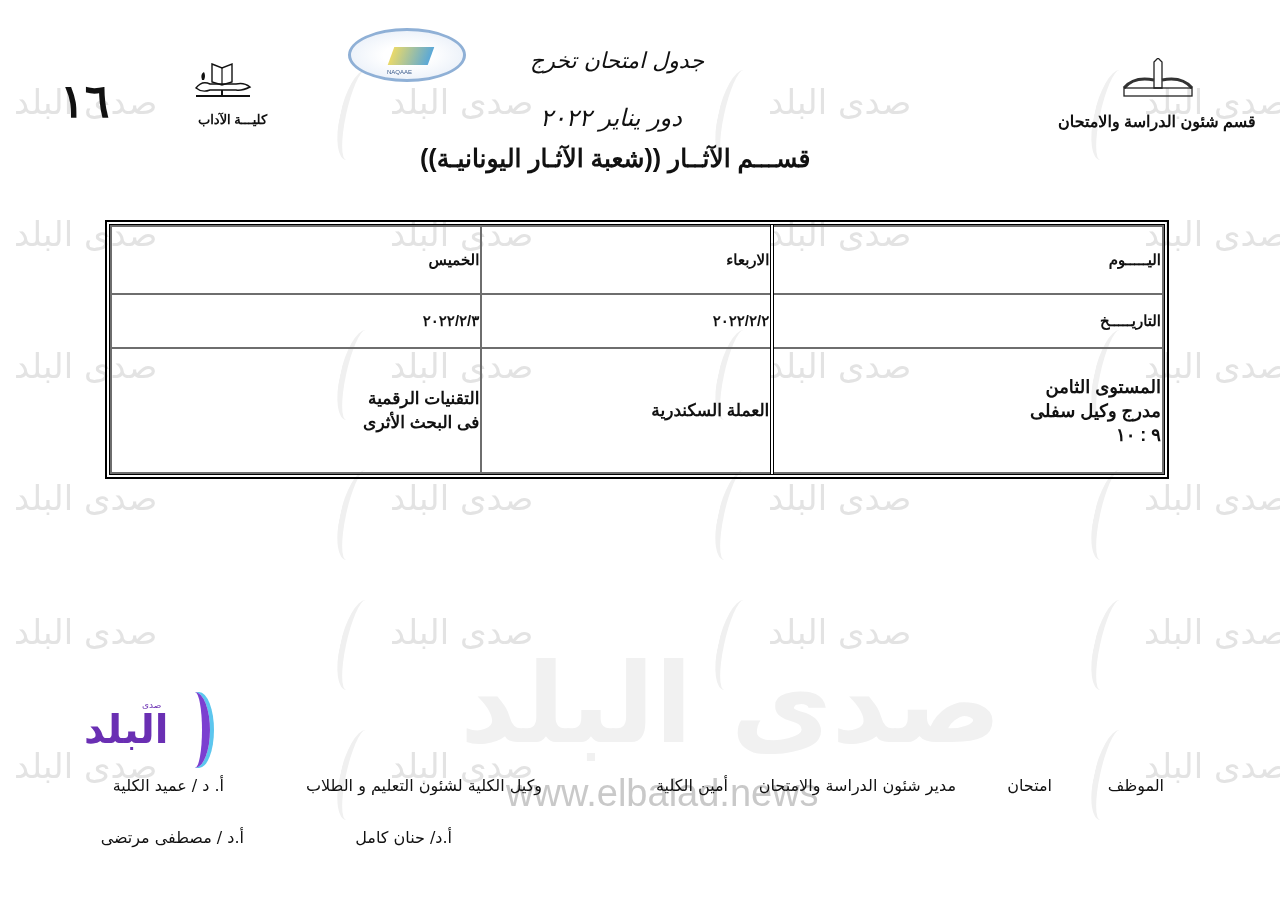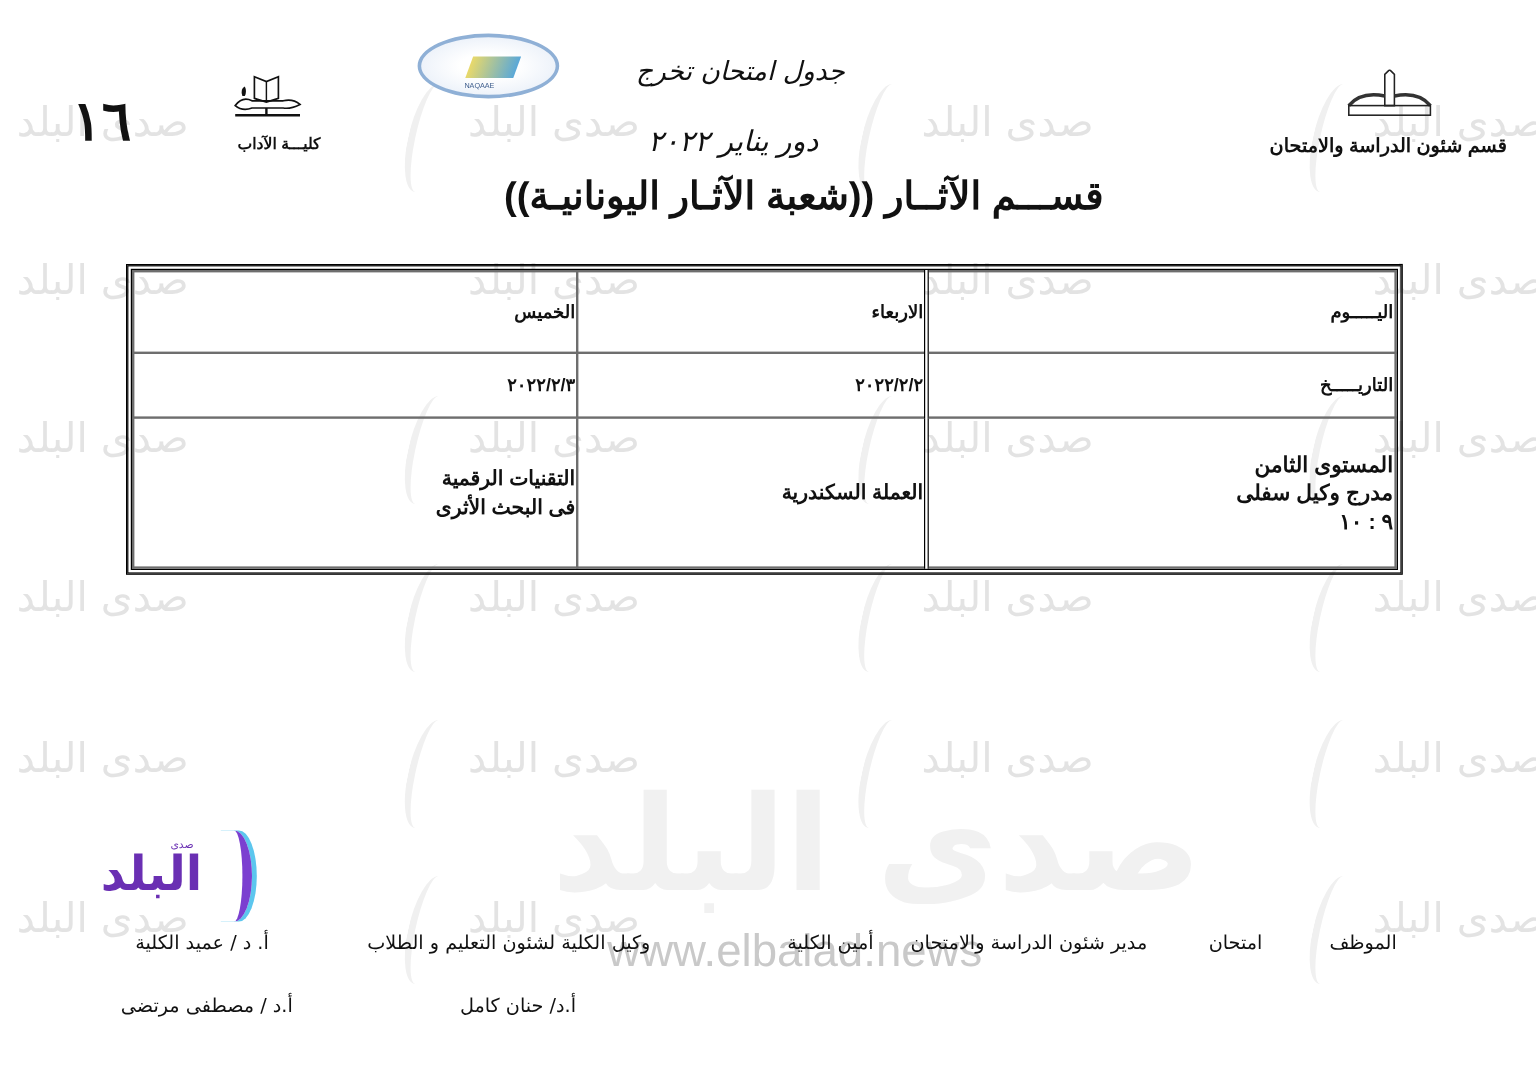--- a/index.html
+++ b/index.html
@@ -30,21 +30,21 @@
     }
     
     .page-num { left: 60px; top: 74px; font-size: 46px; font-weight: bold; color: #111; direction: rtl; font-family: "DejaVu Serif", serif; letter-spacing: 8px; }
     .faculty-logo { left: 192px; top: 60px; width: 62px; height: 40px; }
     .faculty-label { left: 198px; top: 112px; font-size: 13px; font-weight: bold; direction: rtl; font-family: "Liberation Sans", sans-serif; }
     .naqaae-logo { left: 348px; top: 28px; width: 118px; height: 54px; border-radius: 50%; border: 3px solid #8fb0d6; background: radial-gradient(ellipse at center, #fff 30%, #eef3fa 70%); box-sizing: border-box; }
     .naqaae-inner { position: absolute; left: 40px; top: 16px; width: 40px; height: 18px; background: linear-gradient(90deg, #e9d96a, #5aa8d8); transform: skewX(-20deg); }
     .naqaae-text { position: absolute; left: 36px; top: 38px; font-size: 6px; color: #3a5a8a; font-family: "Liberation Sans", sans-serif; }
     .title1 { left: 530px; top: 48px; font-size: 22px; font-style: italic; direction: rtl; font-family: "DejaVu Sans", sans-serif; }
     .title2 { left: 540px; top: 104px; font-size: 24px; font-style: italic; direction: rtl; font-family: "DejaVu Sans", sans-serif; }
-    .title3 { left: 420px; top: 144px; font-size: 32px; font-weight: bold; direction: rtl; font-family: "Liberation Sans", sans-serif; }
+    .title3 { left: 420px; top: 144px; font-size: 25px; font-weight: bold; direction: rtl; font-family: "Liberation Sans", sans-serif; }
     .uni-logo { left: 1120px; top: 58px; width: 76px; height: 40px; }
     .dept-label { left: 1058px; top: 112px; font-size: 16px; font-weight: bold; direction: rtl; font-family: "Liberation Sans", sans-serif; }
 
     
     .sched {
       position: absolute; left: 106px; top: 221px; width: 1062px; height: 257px;
       border: 4px double #000; box-sizing: border-box; outline: 1px solid #000;
       direction: rtl; background: transparent;
     }
     .sched table { width: 100%; height: 100%; border-collapse: collapse; table-layout: fixed; }
@@ -181,14 +181,14 @@
   <div class="brand-swoosh"></div>
 </div>
 
 <div class="sig" style="right:116px">الموظف</div>
 <div class="sig" style="right:228px">امتحان</div>
 <div class="sig" style="right:324px">مدير شئون الدراسة والامتحان</div>
 <div class="sig" style="right:552px">أمين الكلية</div>
 <div class="sig" style="right:738px">وكيل الكلية لشئون التعليم و الطلاب</div>
 <div class="sig" style="right:1056px">أ. د / عميد الكلية</div>
 
-<div class="sig2" style="right:800px">أ.د/ حنان كامل</div>
+<div class="sig2" style="right:828px">أ.د/ حنان كامل</div>
 <div class="sig2" style="right:1036px">أ.د / مصطفى مرتضى</div>
 
 </body></html>

